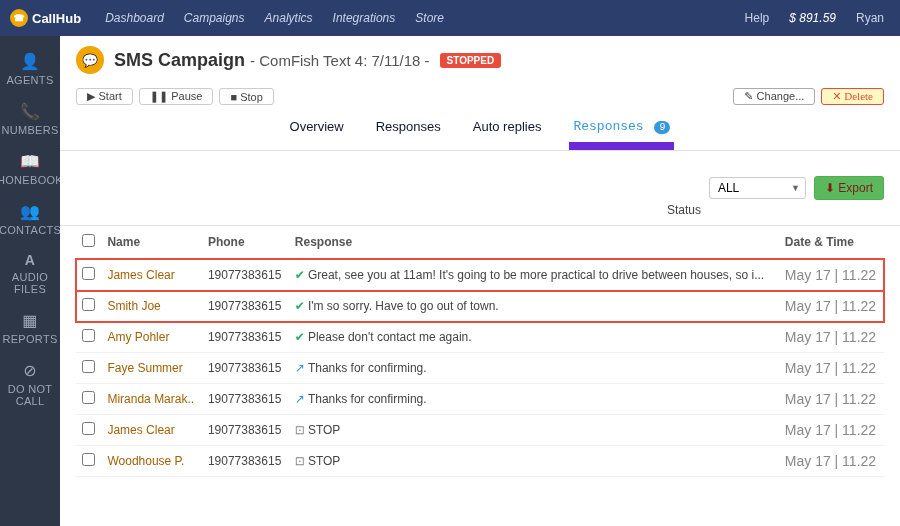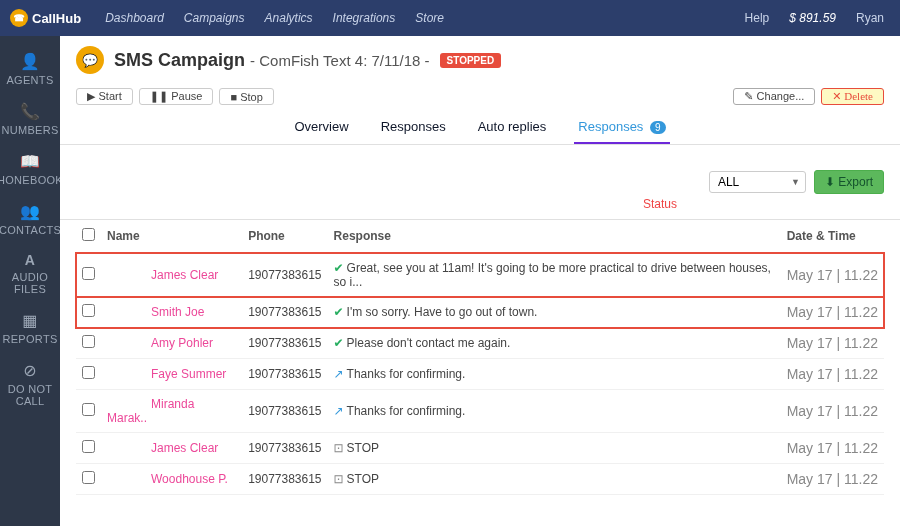--- a/index.html
+++ b/index.html
@@ -80,53 +80,53 @@
     .btn-change { background: #fff; border-color: #aaa; }
     .btn-delete { background: #fef9c3; border-color: #e74c3c; color: #e74c3c; font-family: Liberation Serif, serif; }
     .action-bar-right { display: flex; gap: 6px; }
 
     
     .tabs { display: flex; gap: 24px; padding: 0 0; border-bottom: none; }
     .tabs { justify-content: center; padding-bottom: 0; }
     .tab-item {
       padding: 8px 4px; font-size: 13px; color: #0f172a; cursor: pointer; border-bottom: 2px solid transparent;
     }
-    .tab-item.active { color: #3498db; border-bottom: 2px solid #6d28d9; }
+    .tab-item.active { color: #3498db; border-bottom: 8px solid #6d28d9; font-family: Liberation Mono, monospace; }
     .tab-badge {
       background: #3498db; color: #fff; border-radius: 10px;
       font-size: 10px; padding: 1px 5px; margin-left: 3px;
     }
 
     
     .filters-row {
       background: #fff; padding: 8px 16px;
       display: flex; align-items: center; justify-content: flex-end; gap: 8px;
       border-bottom: 1px solid #e0e0e0;
     }
-    .filters-row label { font-size: 12px; color: #ef4444; margin-top: 44px; }
+    .filters-row label { font-size: 12px; color: #404040; margin-top: 44px; }
     .select-status {
       padding: 3px 24px 3px 8px; border: 1px solid #ccc; border-radius: 3px;
-      font-size: 12px; appearance: none; background: #fff; cursor: pointer; min-width: 80px; margin-left: 24px;
+      font-size: 12px; appearance: none; background: #fff; cursor: pointer; min-width: 80px;
     }
     .btn-export {
-      background: #5cb85c; color: #14532d; border: 1px solid #4cae4c;
+      background: #5cb85c; color: #7f1d1d; border: 1px solid #4cae4c;
       padding: 4px 10px; border-radius: 3px; font-size: 12px; cursor: pointer;
       display: flex; align-items: center; gap: 4px;
     }
 
     
     .table-container { background: #fff; flex: 1; overflow-y: auto; padding: 0 16px 8px; }
     table { width: 100%; border-collapse: collapse; }
     thead tr { border-bottom: 2px solid #e0e0e0; }
     thead th {
       text-align: left; padding: 8px 6px; font-size: 12px; color: #555; font-weight: 600;
     }
     tbody tr { border-bottom: 1px solid #f0f0f0; }
     tbody td { padding: 7px 6px; font-size: 12px; color: #444; vertical-align: middle; }
-    .link-name { color: #ec4899; text-decoration: none; cursor: pointer; margin-left: 44px; }
+    .link-name { color: #a16207; text-decoration: none; cursor: pointer; }
     .check-icon { color: #27ae60; margin-right: 3px; }
     .arrow-icon { color: #3498db; margin-right: 3px; }
     .stop-icon { color: #888; margin-right: 3px; }
     .date-time { color: #888; white-space: nowrap; font-size: 14px; }
     input[type="checkbox"] { cursor: pointer; }
 
     
     .row-highlight { outline: 2px solid #e74c3c; outline-offset: -1px; }
 
     .select-wrapper { position: relative; display: inline-block; }

